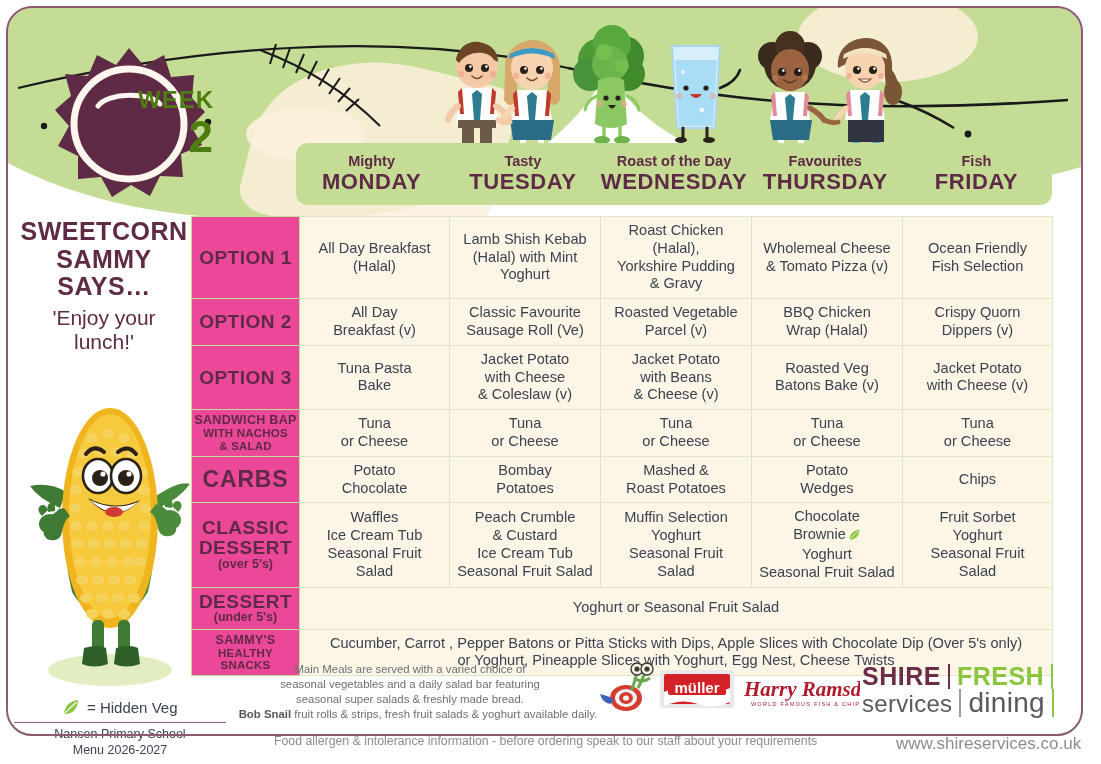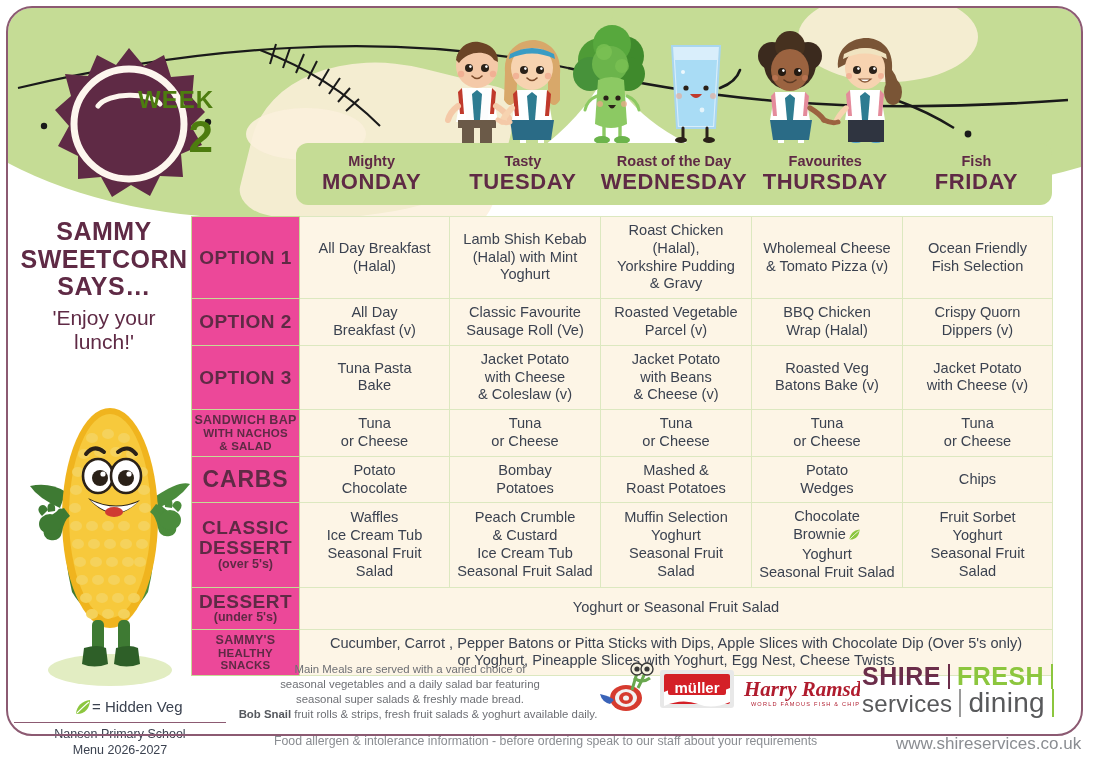--- a/index.html
+++ b/index.html
@@ -205,23 +205,24 @@
   .rowlabel .l-note { font-size: 12.5px; font-weight: bold; }
   .rowlabel .l-big { font-size: 23px; letter-spacing: .8px; }
   .leaf-inline {
     display: inline-block;
     vertical-align: -2px;
     margin-left: 2px;
   }
   
   .legend {
     position: absolute;
-    left: 74px; top: 698px;
+    left: 62px; top: 698px;
     display: flex;
-    align-items: flex-start;
+    align-items: center;
+    gap: 7px;
     z-index: 16;
   }
   .legend .txt {
     color: #3b4250;
     font-size: 15px;
   }
   .school-rule {
     position: absolute;
     left: 14px; top: 722px;
     width: 212px;
@@ -490,22 +491,22 @@
       <path d="M848 104 h36 v22 h-36 z" fill="#2f3440"></path>
       <ellipse cx="856" cy="130" rx="8" ry="4" fill="#4a9fd0"></ellipse>
       <ellipse cx="876" cy="130" rx="8" ry="4" fill="#4a9fd0"></ellipse>
       <path d="M846 92 q-8 8 -10 14" stroke="#f7d3b0" stroke-width="5.4" fill="none" stroke-linecap="round"></path>
       <path d="M824 104 q8 4 14 2" stroke="#9b6340" stroke-width="5" fill="none" stroke-linecap="round"></path>
     </g>
   </svg>
 
   <div class="sammy-says">
     <div class="line-a">
+      <div>SWEETCORN</div>
       <div>SAMMY</div>
-      <div>SWEETCORN</div>
       <div>SAYS…</div>
     </div>
     <div class="line-b">
       <div>'Enjoy your</div>
       <div>lunch!'</div>
     </div>
   </div>
 
   <svg class="corn-mascot" viewBox="0 0 160 290">
     <ellipse cx="80" cy="272" rx="62" ry="16" fill="#e2edc2"></ellipse>

